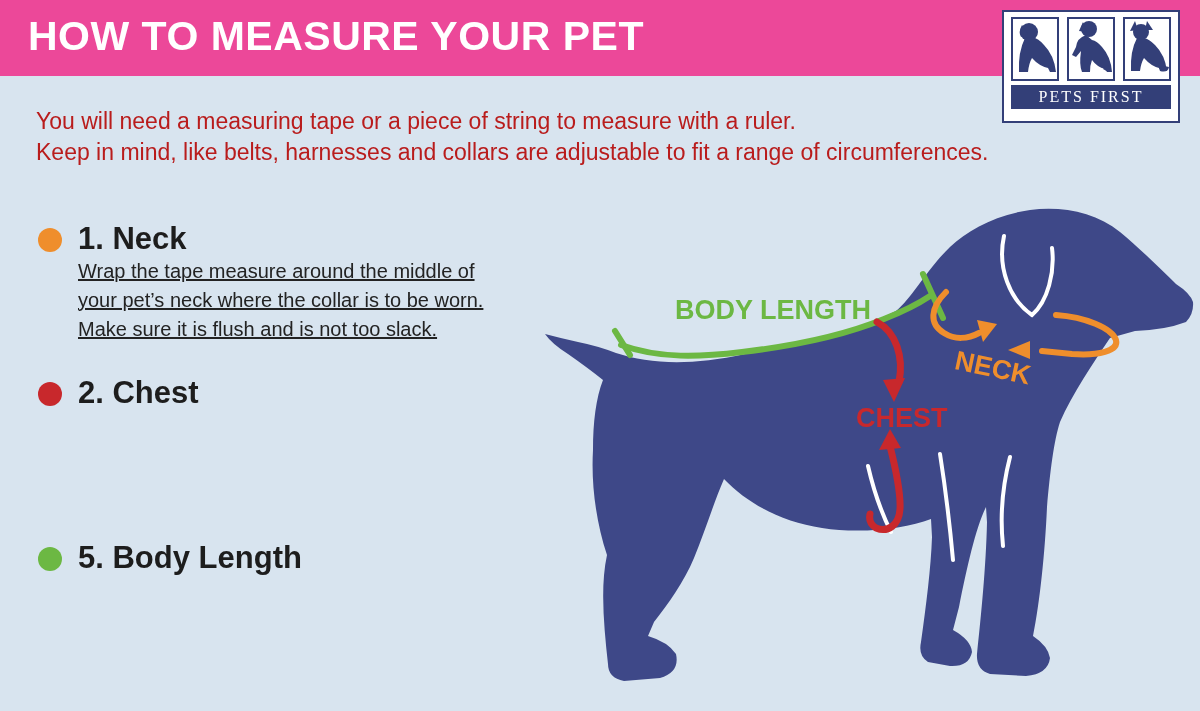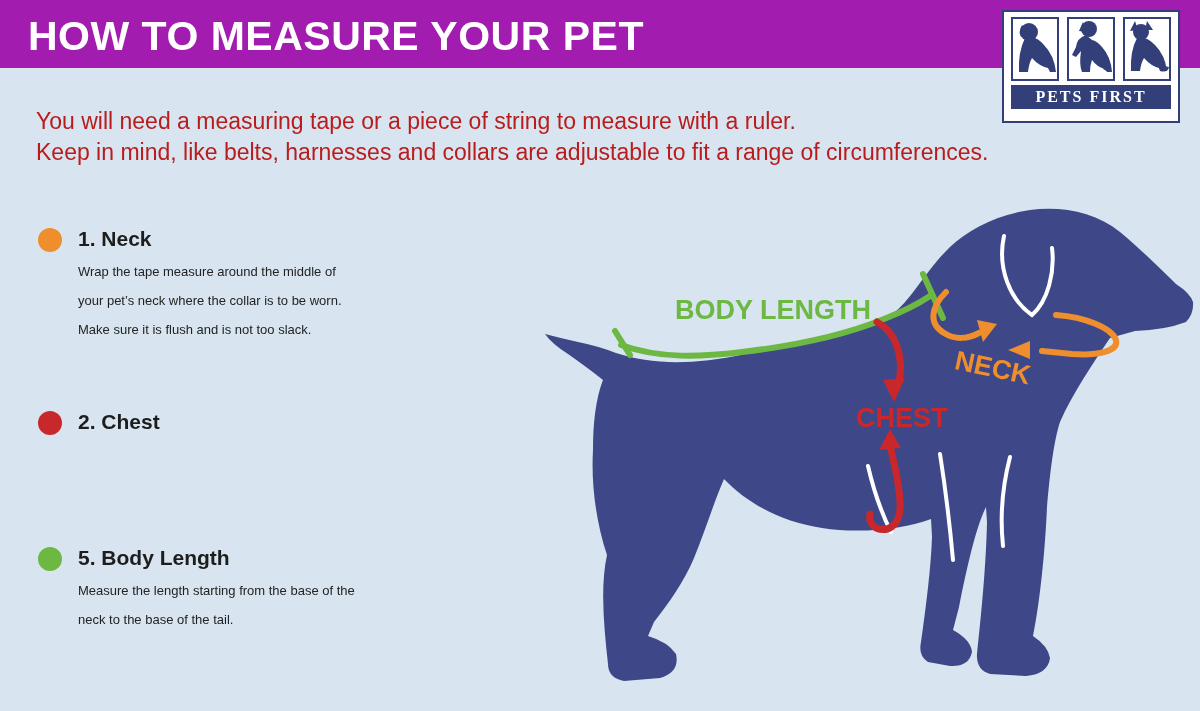--- a/index.html
+++ b/index.html
@@ -4,22 +4,22 @@
 <style>
   * { margin:0; padding:0; box-sizing:border-box; }
   html,body { width:1200px; height:711px; }
   body {
     position:relative; overflow:hidden;
     background:#D8E4EF;
     font-family:"Liberation Sans", sans-serif;
     color:#232323;
   }
   .header {
-    position:absolute; left:0; top:0; width:1200px; height:68px;
-    background:#a21caf;
+    position:absolute; left:0; top:0; width:1200px; height:76px;
+    background:#ec4899;
   }
   .header h1 {
     position:absolute; left:28px; top:13px;
     font-size:41px; font-weight:bold; color:#FFFFFF; letter-spacing:0.5px;
     white-space:nowrap;
   }
   
   .logo {
     position:absolute; left:1002px; top:10px; width:178px; height:113px;
     background:#FFFFFF; border:2px solid #333F78; padding:5px 7px;
@@ -27,41 +27,41 @@
   .logo-frames { display:flex; justify-content:space-between; height:64px; }
   .logo-frame {
     width:48px; height:64px; border:2px solid #333F78; background:#FFFFFF;
   }
   .logo-frame svg { width:100%; height:100%; display:block; }
   .logo-bar {
     margin-top:4px; height:24px; background:#333F78;
     display:flex; align-items:center; justify-content:center;
   }
   .logo-bar span {
-    font-family:"Liberation Serif", serif; font-weight:bold;
+    font-family:"Liberation Serif", serif; font-weight:normal;
     color:#FFFFFF; font-size:16px; letter-spacing:2px; white-space:nowrap;
   }
   
   .intro {
     position:absolute; left:36px; top:106px; width:1060px;
     font-size:23px; line-height:31px; white-space:pre-line; color:#b91c1c;
   }
   
   .step { position:absolute; left:38px; width:500px; }
   .step-1 { top:224px; }
-  .step-2 { top:378px;margin-top:29px; }
+  .step-2 { top:378px; }
   .step-3 { top:543px; }
   .bullet { position:absolute; left:0; top:4px; width:24px; height:24px; }
   .step-head {
-    margin-left:40px; font-size:21px; font-weight:bold; color:#1d1d1d;
+    margin-left:40px; font-size:31px; font-weight:bold; color:#1d1d1d;
     line-height:30px;
   }
   .step-desc {
-    margin-left:40px; margin-top:3px; font-size:13px; line-height:29px;
-    white-space:pre-line; color:#232323;
+    margin-left:40px; margin-top:3px; font-size:20px; line-height:29px;
+    white-space:pre-line; color:#232323;text-decoration:underline;
   }
   
   .diagram { position:absolute; left:540px; top:192px; width:660px; height:521px; }
   .diagram svg { display:block; width:100%; height:100%; }
   .ann path { fill:none; stroke-linecap:round; }
   .ann .w6 { stroke-width:6; }
   .ann .w7 { stroke-width:7; }
   .white-lines path { fill:none; stroke:#FFFFFF; stroke-width:4; stroke-linecap:round; }
   .diagram text { font-family:"Liberation Sans", sans-serif; font-weight:bold; }
 </style>
@@ -128,22 +128,20 @@
     <circle cx="12" cy="12" r="12" fill="#C8282C"></circle>
   </svg>
   <div class="step-head">2. Chest</div>
 </div>
 
 <div class="step step-3">
   <svg class="bullet" viewBox="0 0 24 24">
     <circle cx="12" cy="12" r="12" fill="#6CB843"></circle>
   </svg>
   <div class="step-head">5. Body Length</div>
-  <div class="step-desc">Measure the length starting from the base of the
-neck to the base of the tail.</div>
 </div>
 
 <div class="diagram">
   <svg viewBox="540 190 660 521">
 
     <path d="M 545 332
          Q 560 336 578 340 Q 598 344 616 351
          C 650 362 690 364 745 352
          C 800 341 855 330 896 309
          C 912 296 928 266 950 245

